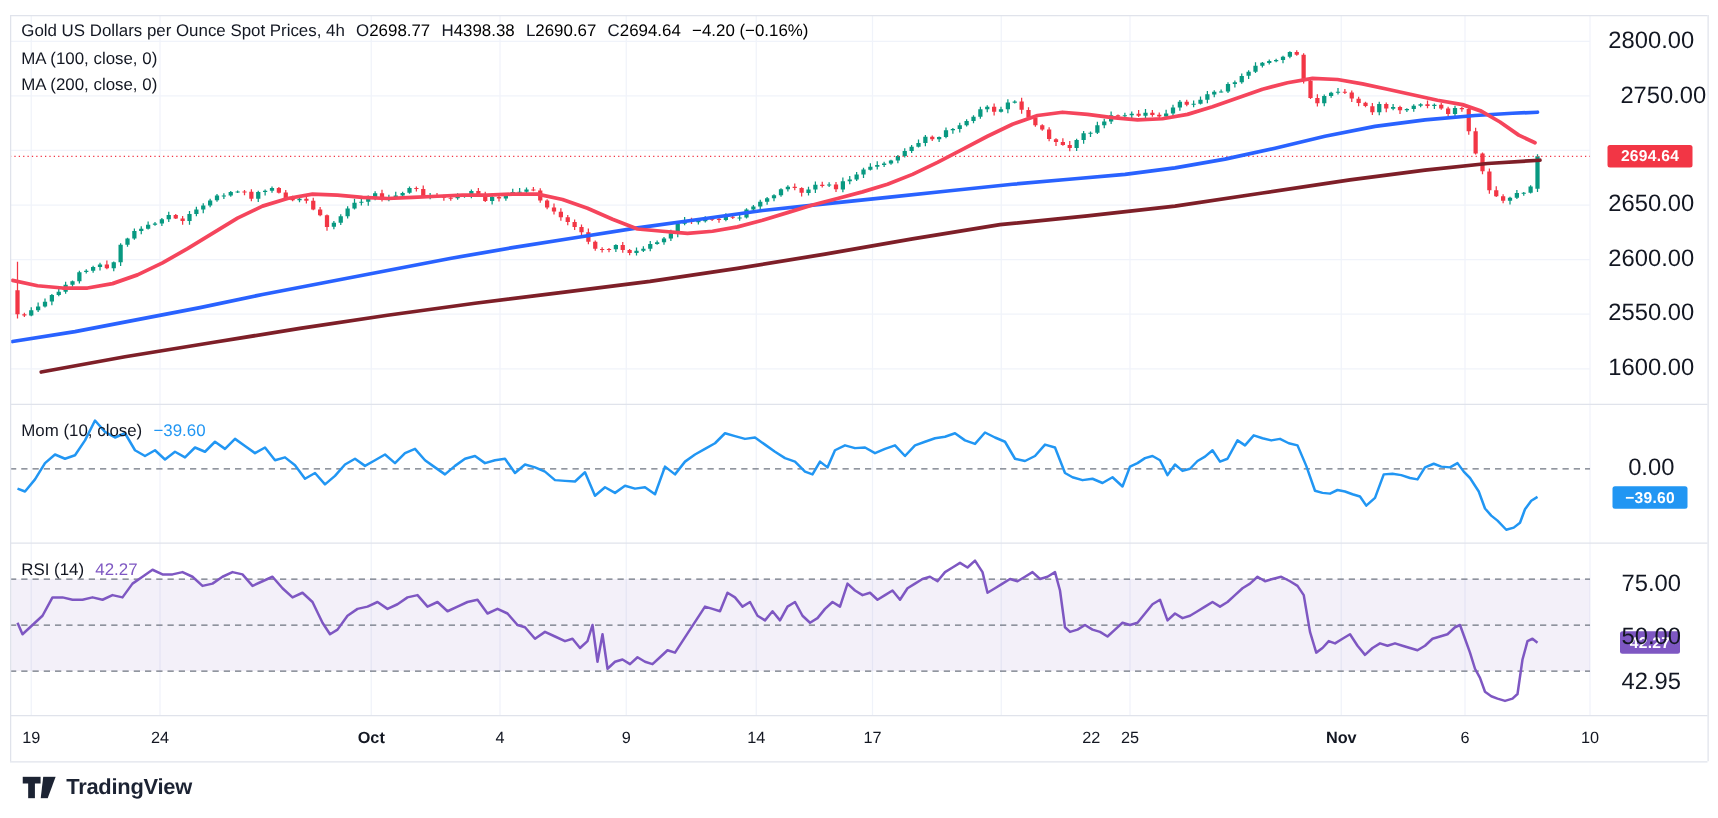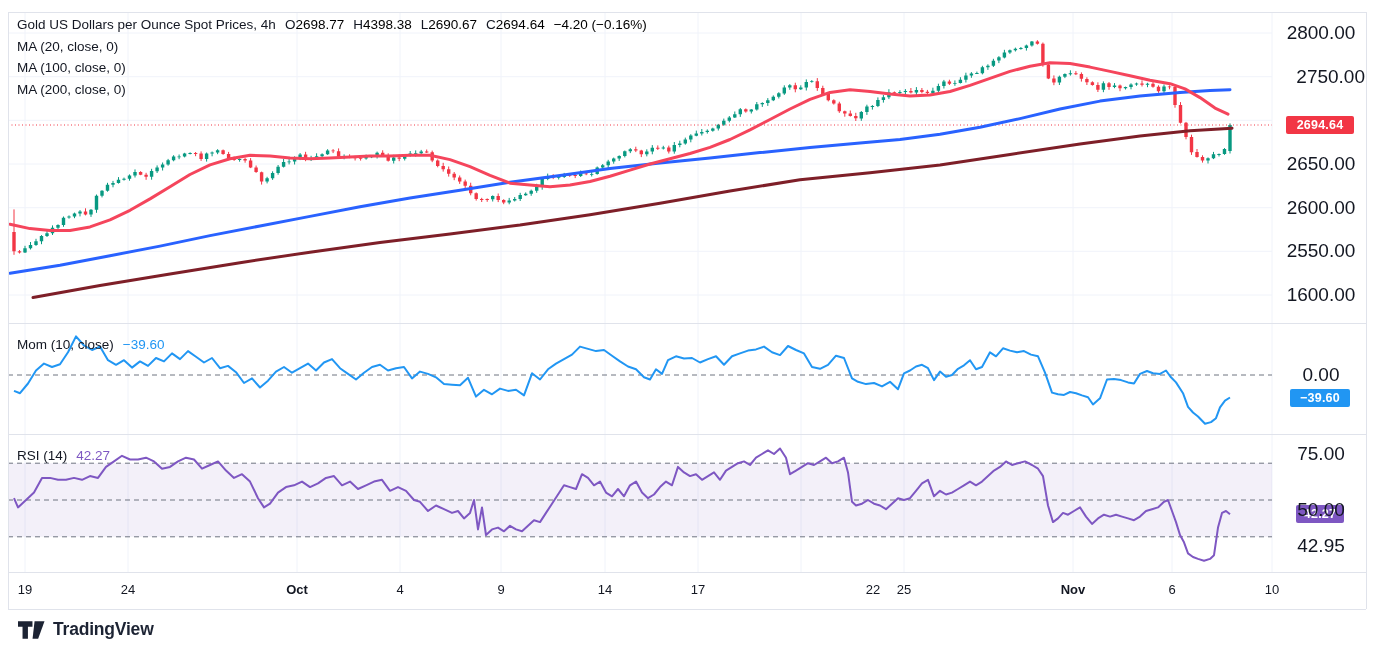--- a/index.html
+++ b/index.html
@@ -73,21 +73,20 @@
       <line x1="8" y1="572.5" x2="1366" y2="572.5" stroke="#E0E3EB"></line>
       <line x1="8" y1="609.5" x2="1366" y2="609.5" stroke="#E0E3EB"></line>
       <line x1="8.5" y1="12" x2="8.5" y2="609" stroke="#E0E3EB"></line>
       <line x1="1366.5" y1="12" x2="1366.5" y2="609" stroke="#E0E3EB"></line>
     </svg>
 
   <div class="legend legend-main">
     <div class="row">
       <span class="t">Gold US Dollars per Ounce Spot Prices, 4h</span><span class="ohlc-k t">O</span><span class="red">2698.77</span><span class="ohlc-k t">H</span><span class="red">4398.38</span><span class="ohlc-k t">L</span><span class="red">2690.67</span><span class="ohlc-k t">C</span><span class="red">2694.64</span><span class="chg red">−4.20 (−0.16%)</span>
     </div>
-    <div class="row">MA (20, close, 0)</div>
     <div class="row">MA (100, close, 0)</div>
     <div class="row">MA (200, close, 0)</div>
   </div>
 
   <div class="ind-legend" style="top:337px">
     <span class="t">Mom (10, close)</span><span class="ind-val" style="color:#2196F3">−39.60</span>
   </div>
 
   <div class="ind-legend" style="top:448px">
     <span class="t">RSI (14)</span><span class="ind-val" style="color:#7E57C2">42.27</span>
@@ -108,21 +107,21 @@
     <span class="brand">TradingView</span>
   </div>
 
 <div class="axis-label" style="top: 33px;">2800.00</div>
     <div class="axis-label" style="top: 76.7px; text-align: right;">2750.00</div>
     <div class="axis-label" style="top: 164px;">2650.00</div>
     <div class="axis-label" style="top: 207.7px;">2600.00</div>
     <div class="axis-label" style="top: 251.3px;">2550.00</div>
     <div class="axis-label" style="top: 295px;">1600.00</div>
     <div class="axis-label" style="top: 375px;">0.00</div>
-    <div class="axis-label" style="top: 454px;">75.00</div>
+    <div class="axis-label" style="top: 468px;">75.00</div>
     <div class="axis-label" style="top: 500px; margin-top: 10px;">50.00</div>
     <div class="axis-label" style="top: 546px;">42.95</div>
     <span class="x-label" style="left: 25px;">19</span>
     <span class="x-label" style="left: 128px;">24</span>
     <span class="x-label bold" style="left: 297px;">Oct</span>
     <span class="x-label" style="left: 400px;">4</span>
     <span class="x-label" style="left: 501px;">9</span>
     <span class="x-label" style="left: 605px;">14</span>
     <span class="x-label" style="left: 698px;">17</span>
     <span class="x-label" style="left: 841px; margin-left: 32px;">22</span>

